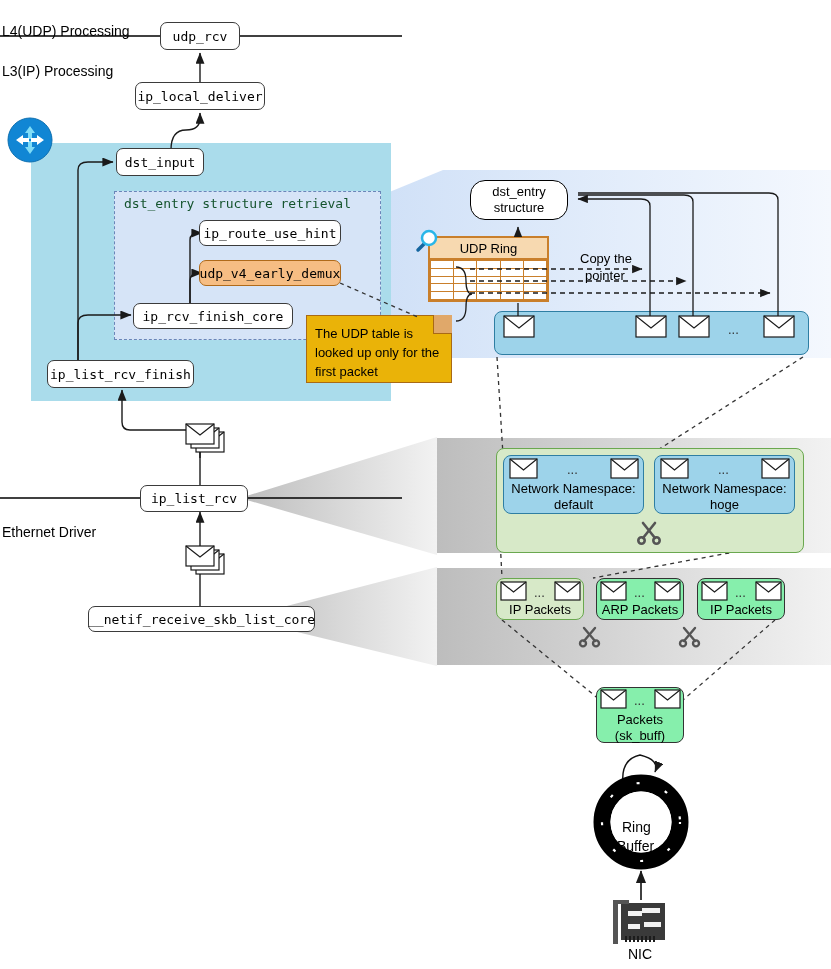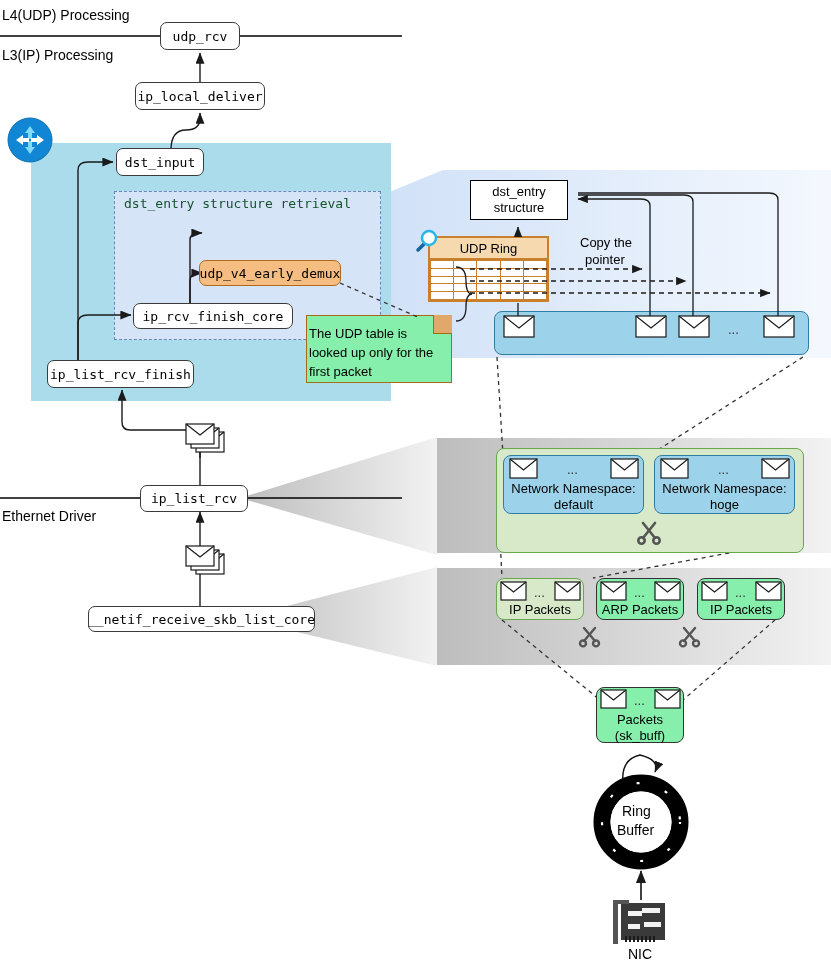--- a/index.html
+++ b/index.html
@@ -1,21 +1,21 @@
 <!DOCTYPE html>
 <html><head>
 <meta charset="utf-8">
 <style>
   html,body{margin:0;padding:0;background:#ffffff;}
   body{width:831px;height:969px;position:relative;
        font-family:"Liberation Sans",sans-serif;color:#000;
        overflow:hidden;}
   .stage{position:absolute;left:0;top:0;width:831px;height:969px;}
   svg.layer{position:absolute;left:0;top:0;width:831px;height:969px;overflow:visible;}
-  .lbl{position:absolute;white-space:pre;}
+  .lbl{position:absolute;white-space:pre;margin-top:16px;}
 
   
   .layer-label{font-size:14px;color:#000;}
 
   
   .fbox{position:absolute;box-sizing:border-box;
         background:#ffffff;border:1px solid #3b3b3b;border-radius:7px;
         font-family:"DejaVu Sans Mono","Liberation Mono",monospace;
         font-size:13px;display:flex;align-items:center;justify-content:center;
         white-space:nowrap;color:#000;}
@@ -38,23 +38,23 @@
   .udptable{position:absolute;box-sizing:border-box;border:2px solid #c97f2b;
             background:#f7d9b0;}
   .udptable .cap{height:20px;display:flex;align-items:center;justify-content:center;
                  font-size:13px;border-bottom:2px solid #c97f2b;background:#f7d9b0;}
   .udptable .grid{display:grid;grid-template-columns:repeat(5,1fr);
                   grid-template-rows:repeat(5,1fr);height:calc(100% - 22px);
                   background:#c97f2b;gap:1px;padding:1px;box-sizing:border-box;}
   .udptable .grid div{background:#ffffff;}
 
   
-  .note{position:absolute;box-sizing:border-box;background:#86efac;
+  .note{position:absolute;box-sizing:border-box;background:#eab308;
         border:1px solid #a96a15;font-size:13px;line-height:19px;
-        padding:8px 2px;color:#000;}
+        padding:8px 8px;color:#000;}
   .note .fold{position:absolute;right:-1px;top:-1px;width:18px;height:18px;
               background:#e0a86a;
               border-left:1px solid #a96a15;border-bottom:1px solid #a96a15;}
 
   
   .pkbar{position:absolute;box-sizing:border-box;background:#9dd3ea;
          border:1px solid #2e7ea3;border-radius:8px;}
 
   
   .gbox{position:absolute;box-sizing:border-box;border-radius:8px;}
@@ -141,20 +141,21 @@
 
       <path d="M200,560 L200,512" marker-end="url(#ah)"></path>
 
       <path d="M200,607 L200,552"></path>
     </g>
   </svg>
 
   <div class="fbox" style="left:160px;top:22px;width:80px;height:28px;">udp_rcv</div>
   <div class="fbox" style="left:135px;top:82px;width:130px;height:28px;">ip_local_deliver</div>
   <div class="fbox" style="left:116px;top:148px;width:88px;height:28px;">dst_input</div>
+  <div class="fbox" style="left:199px;top:220px;width:142px;height:26px;">ip_route_use_hint</div>
   <div class="fbox accent" style="left:199px;top:260px;width:142px;height:26px;">udp_v4_early_demux</div>
   <div class="fbox" style="left:133px;top:303px;width:160px;height:26px;">ip_rcv_finish_core</div>
   <div class="fbox" style="left:47px;top:360px;width:147px;height:28px;">ip_list_rcv_finish</div>
   <div class="fbox" style="left:140px;top:485px;width:108px;height:27px;">ip_list_rcv</div>
   <div class="fbox" style="left:88px;top:606px;width:227px;height:26px;">__netif_receive_skb_list_core</div>
 
   <svg class="layer">
     <g>
       <circle cx="30" cy="140" r="22" fill="#1186d4"></circle>
       <circle cx="30" cy="140" r="22" fill="none" stroke="#0d6fb0" stroke-width="1"></circle>
@@ -169,21 +170,21 @@
     </g>
   </svg>
 
   <div class="note" style="left:306px;top:315px;width:146px;height:68px;">
     <div class="fold"></div>
     <div>The UDP table is</div>
     <div>looked up only for the</div>
     <div>first packet</div>
   </div>
 
-  <div class="pbox" style="left:470px;top:180px;width:98px;height:40px;">
+  <div class="pbox" style="left:470px;top:180px;width:98px;height:40px;border-radius:15px;">
     <span>dst_entry</span>
     <span>structure</span>
   </div>
 
   <div class="udptable" style="left:428px;top:236px;width:121px;height:66px;">
     <div class="cap">UDP Ring</div>
     <div class="grid">
       <div></div>
         <div></div>
         <div></div>

